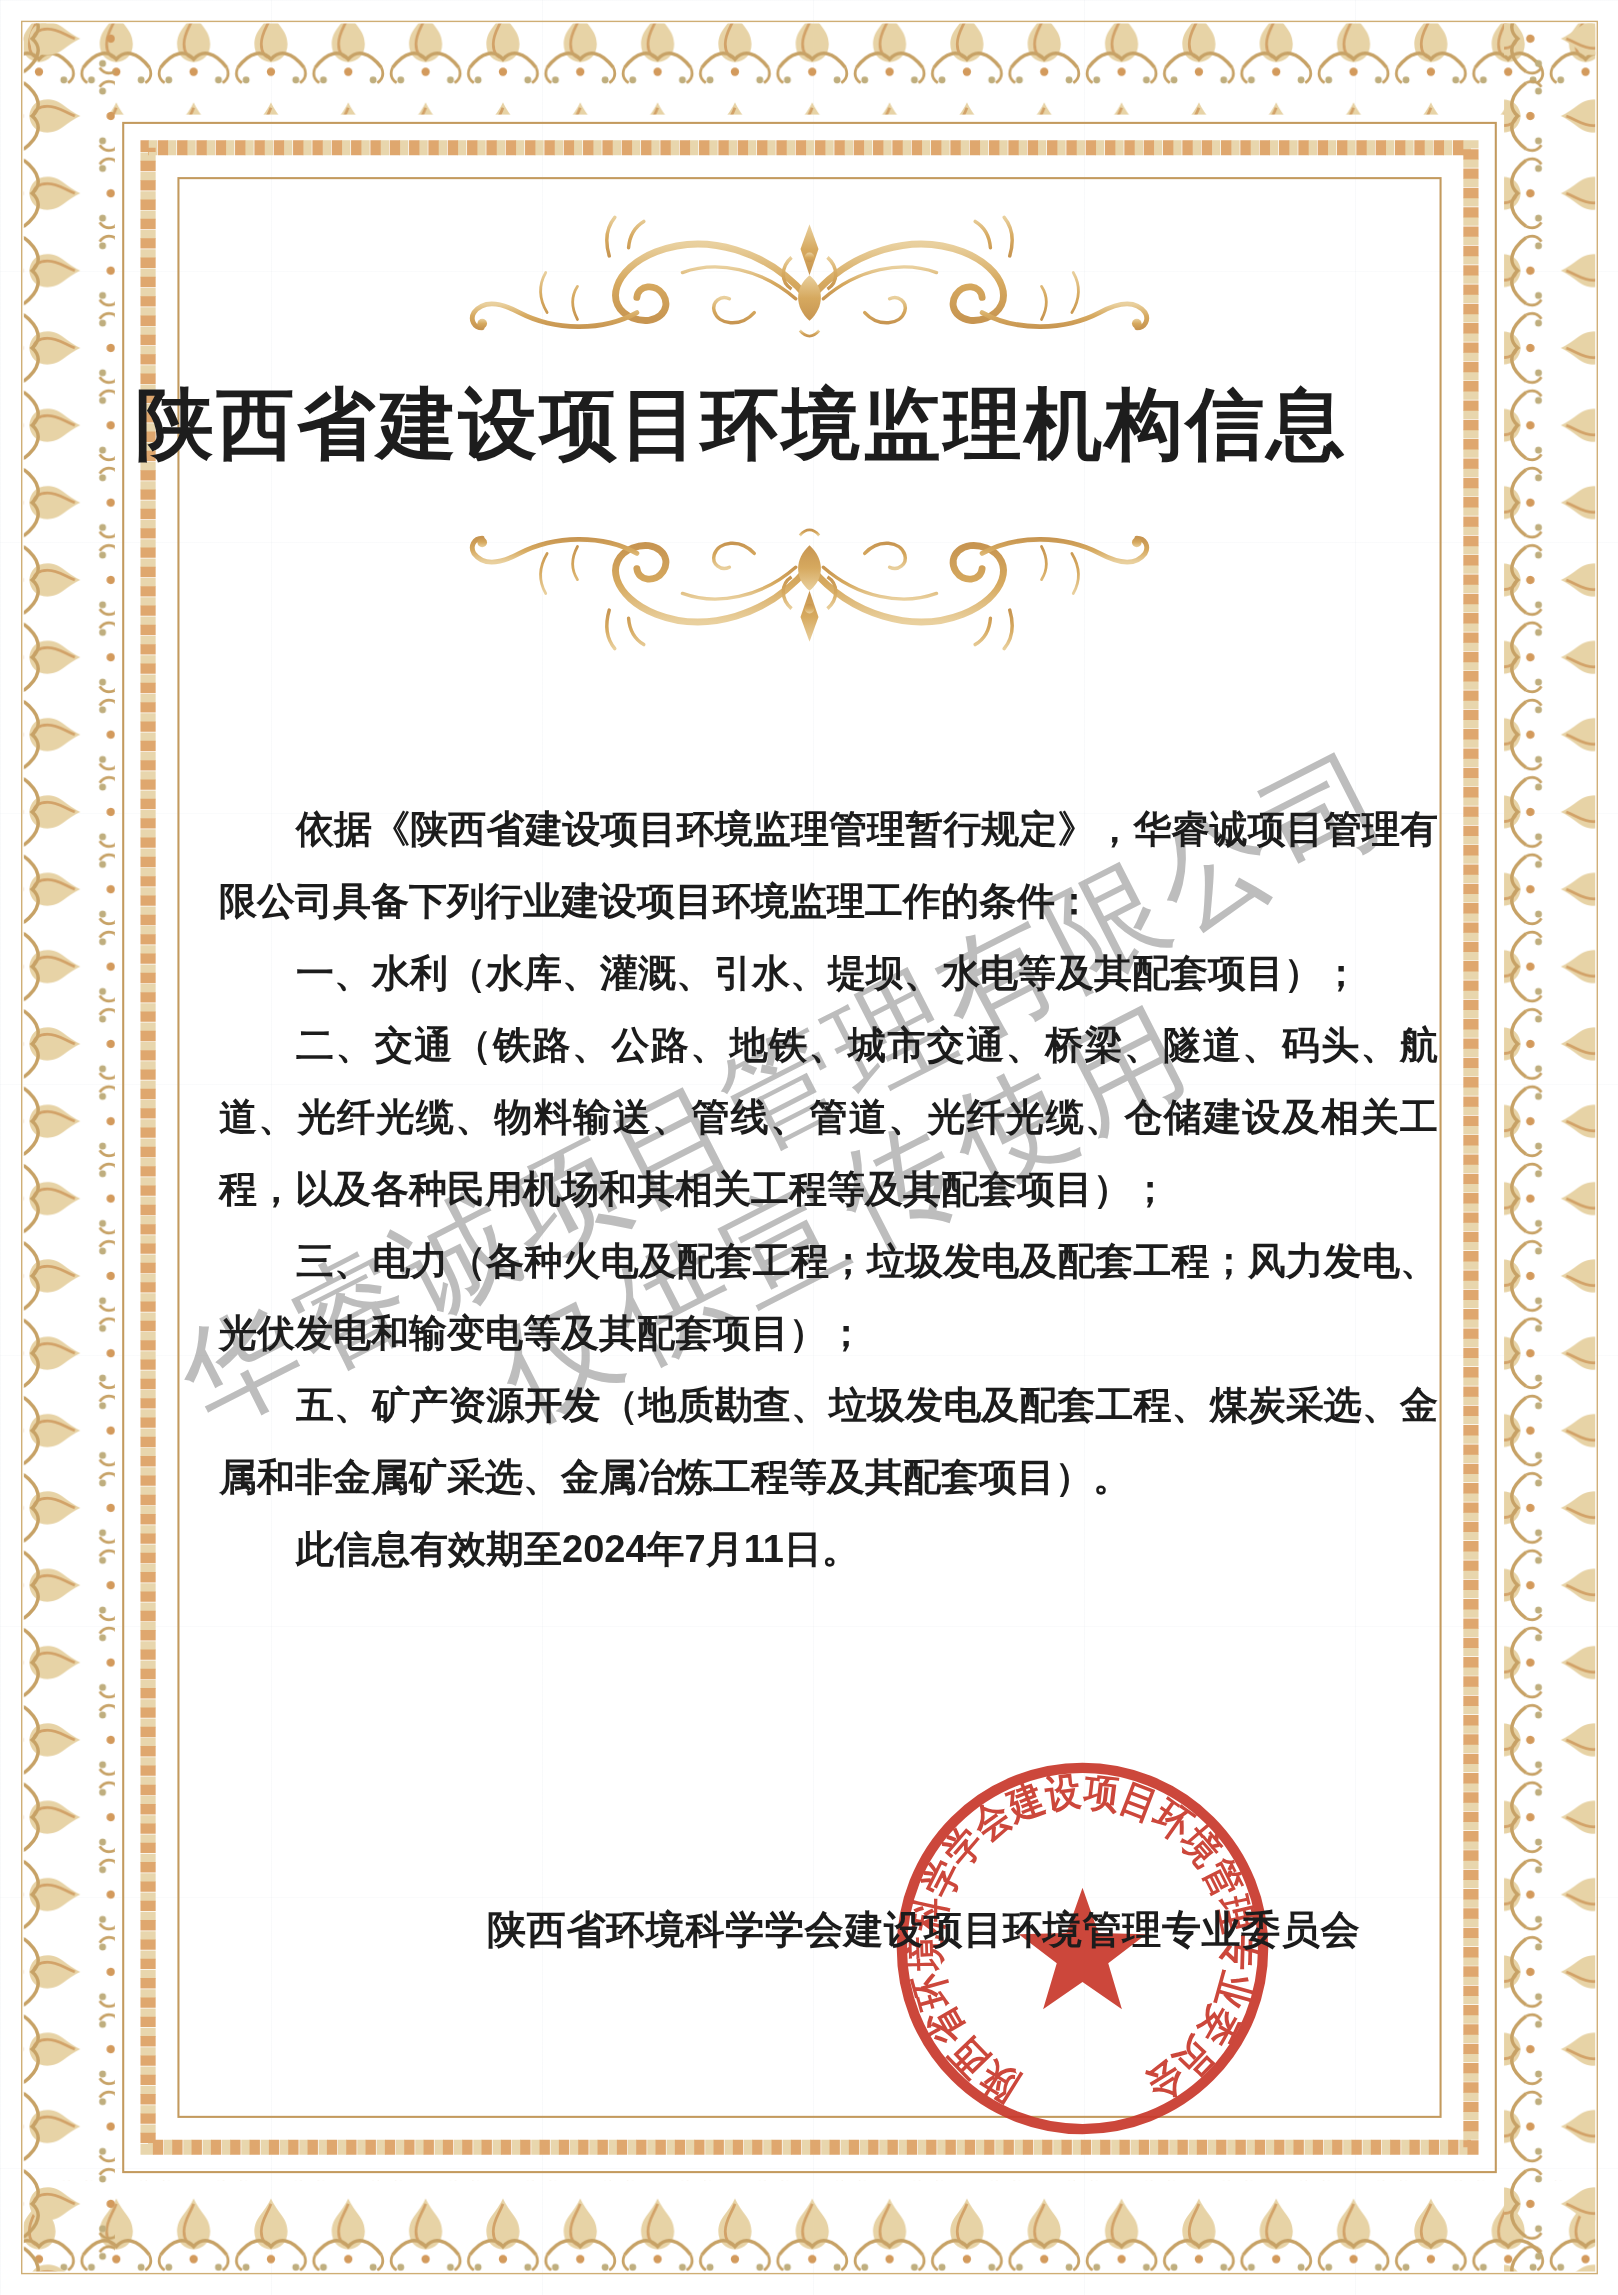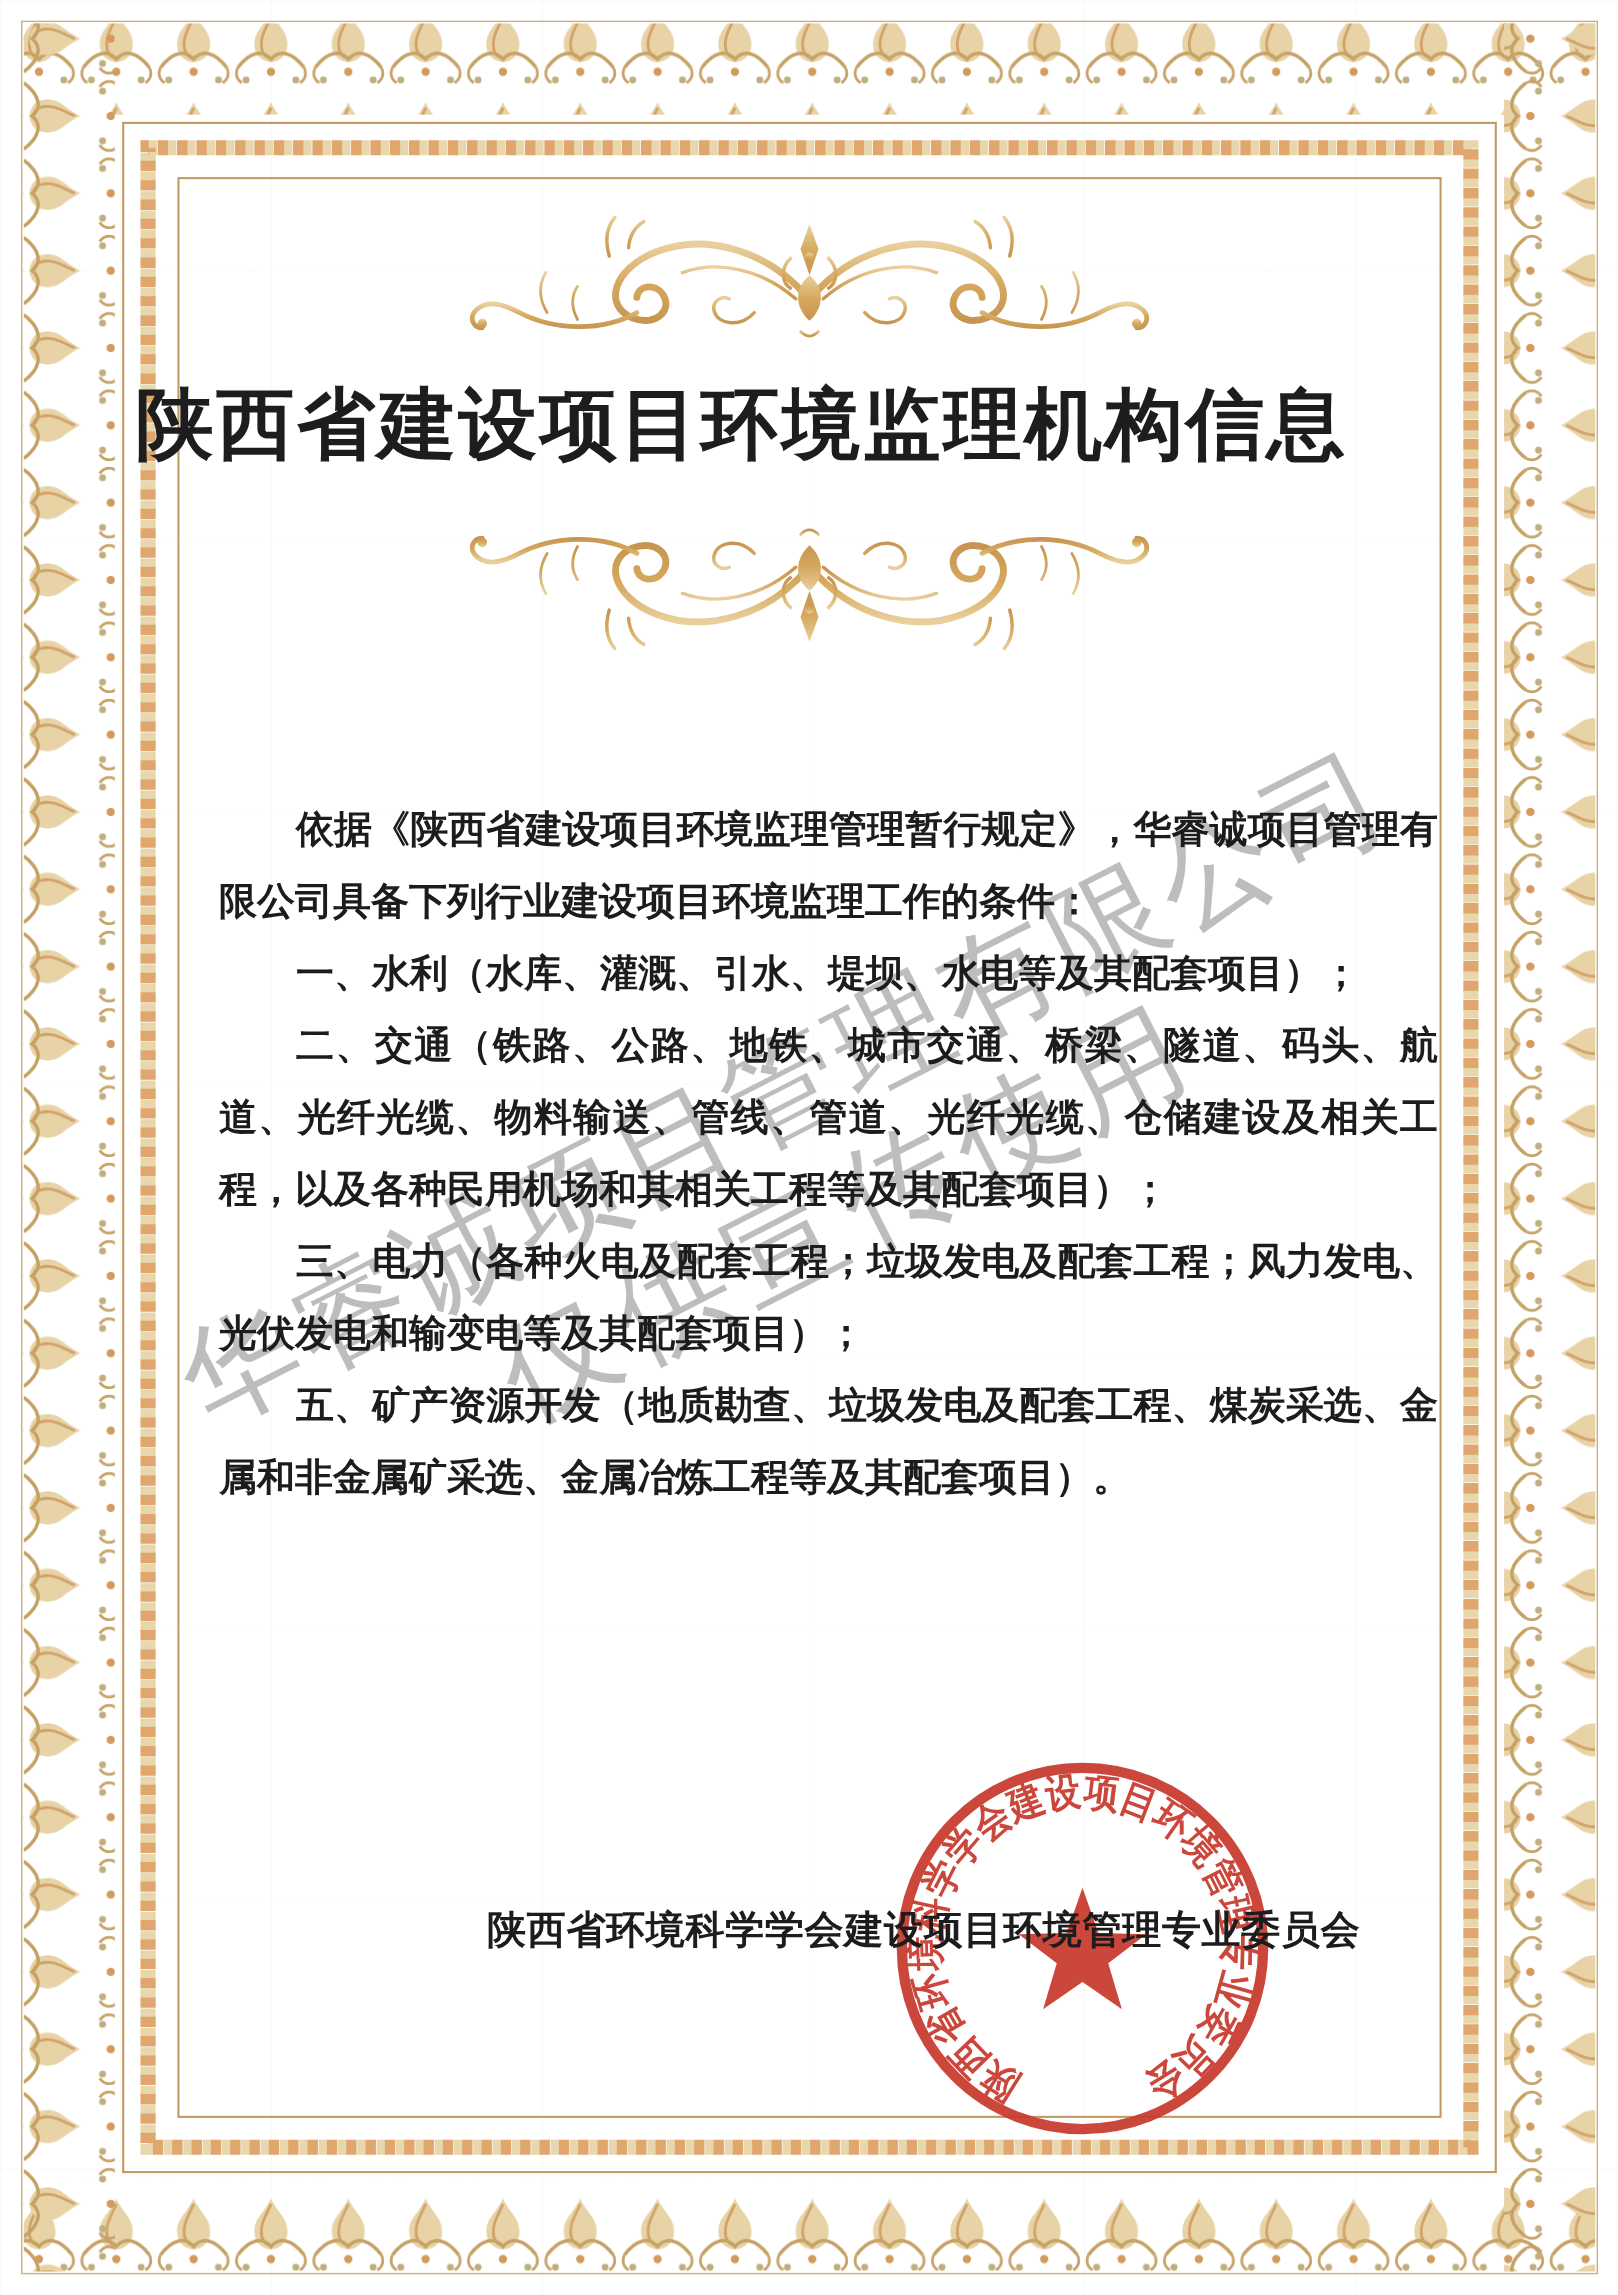--- a/index.html
+++ b/index.html
@@ -136,20 +136,21 @@
     <div class="wm1">华睿诚项目管理有限公司</div>
     <div class="wm2">仅供宣传使用</div>
   </div>
 
   <div class="doc-body">
     <p>依据《陕西省建设项目环境监理管理暂行规定》，华睿诚项目管理有限公司具备下列行业建设项目环境监理工作的条件：</p>
     <p>一、水利（水库、灌溉、引水、堤坝、水电等及其配套项目）；</p>
     <p>二、交通（铁路、公路、地铁、城市交通、桥梁、隧道、码头、航道、光纤光缆、物料输送、管线、管道、光纤光缆、仓储建设及相关工程，以及各种民用机场和其相关工程等及其配套项目）；</p>
     <p>三、电力（各种火电及配套工程；垃圾发电及配套工程；风力发电、光伏发电和输变电等及其配套项目）；</p>
     <p>五、矿产资源开发（地质勘查、垃圾发电及配套工程、煤炭采选、金属和非金属矿采选、金属冶炼工程等及其配套项目）。</p>
+    <p>此信息有效期至2024年7月11日。</p>
   </div>
 
   <svg class="seal" width="387" height="387" viewBox="0 0 600 600" aria-hidden="true">
     <defs>
       <path id="sealArc" d="M 206.2 501.2 A 222 222 0 1 1 393.8 501.2" fill="none"></path>
     </defs>
     <circle cx="300" cy="300" r="280" fill="none" stroke-width="16" stroke="#c8382b"></circle>
     <path d="M300 206 L324.7 276 L398.9 277.9 L339.9 323 L361.1 394.1 L300 352 L238.9 394.1 L260.1 323 L201.1 277.9 L275.3 276 Z" fill="#c8382b"></path>
     <text font-size="62" font-weight="700" fill="#c8382b">
       <textPath href="#sealArc" startOffset="0" textLength="1200" lengthAdjust="spacingAndGlyphs">陕西省环境科学学会建设项目环境管理专业委员会</textPath>

